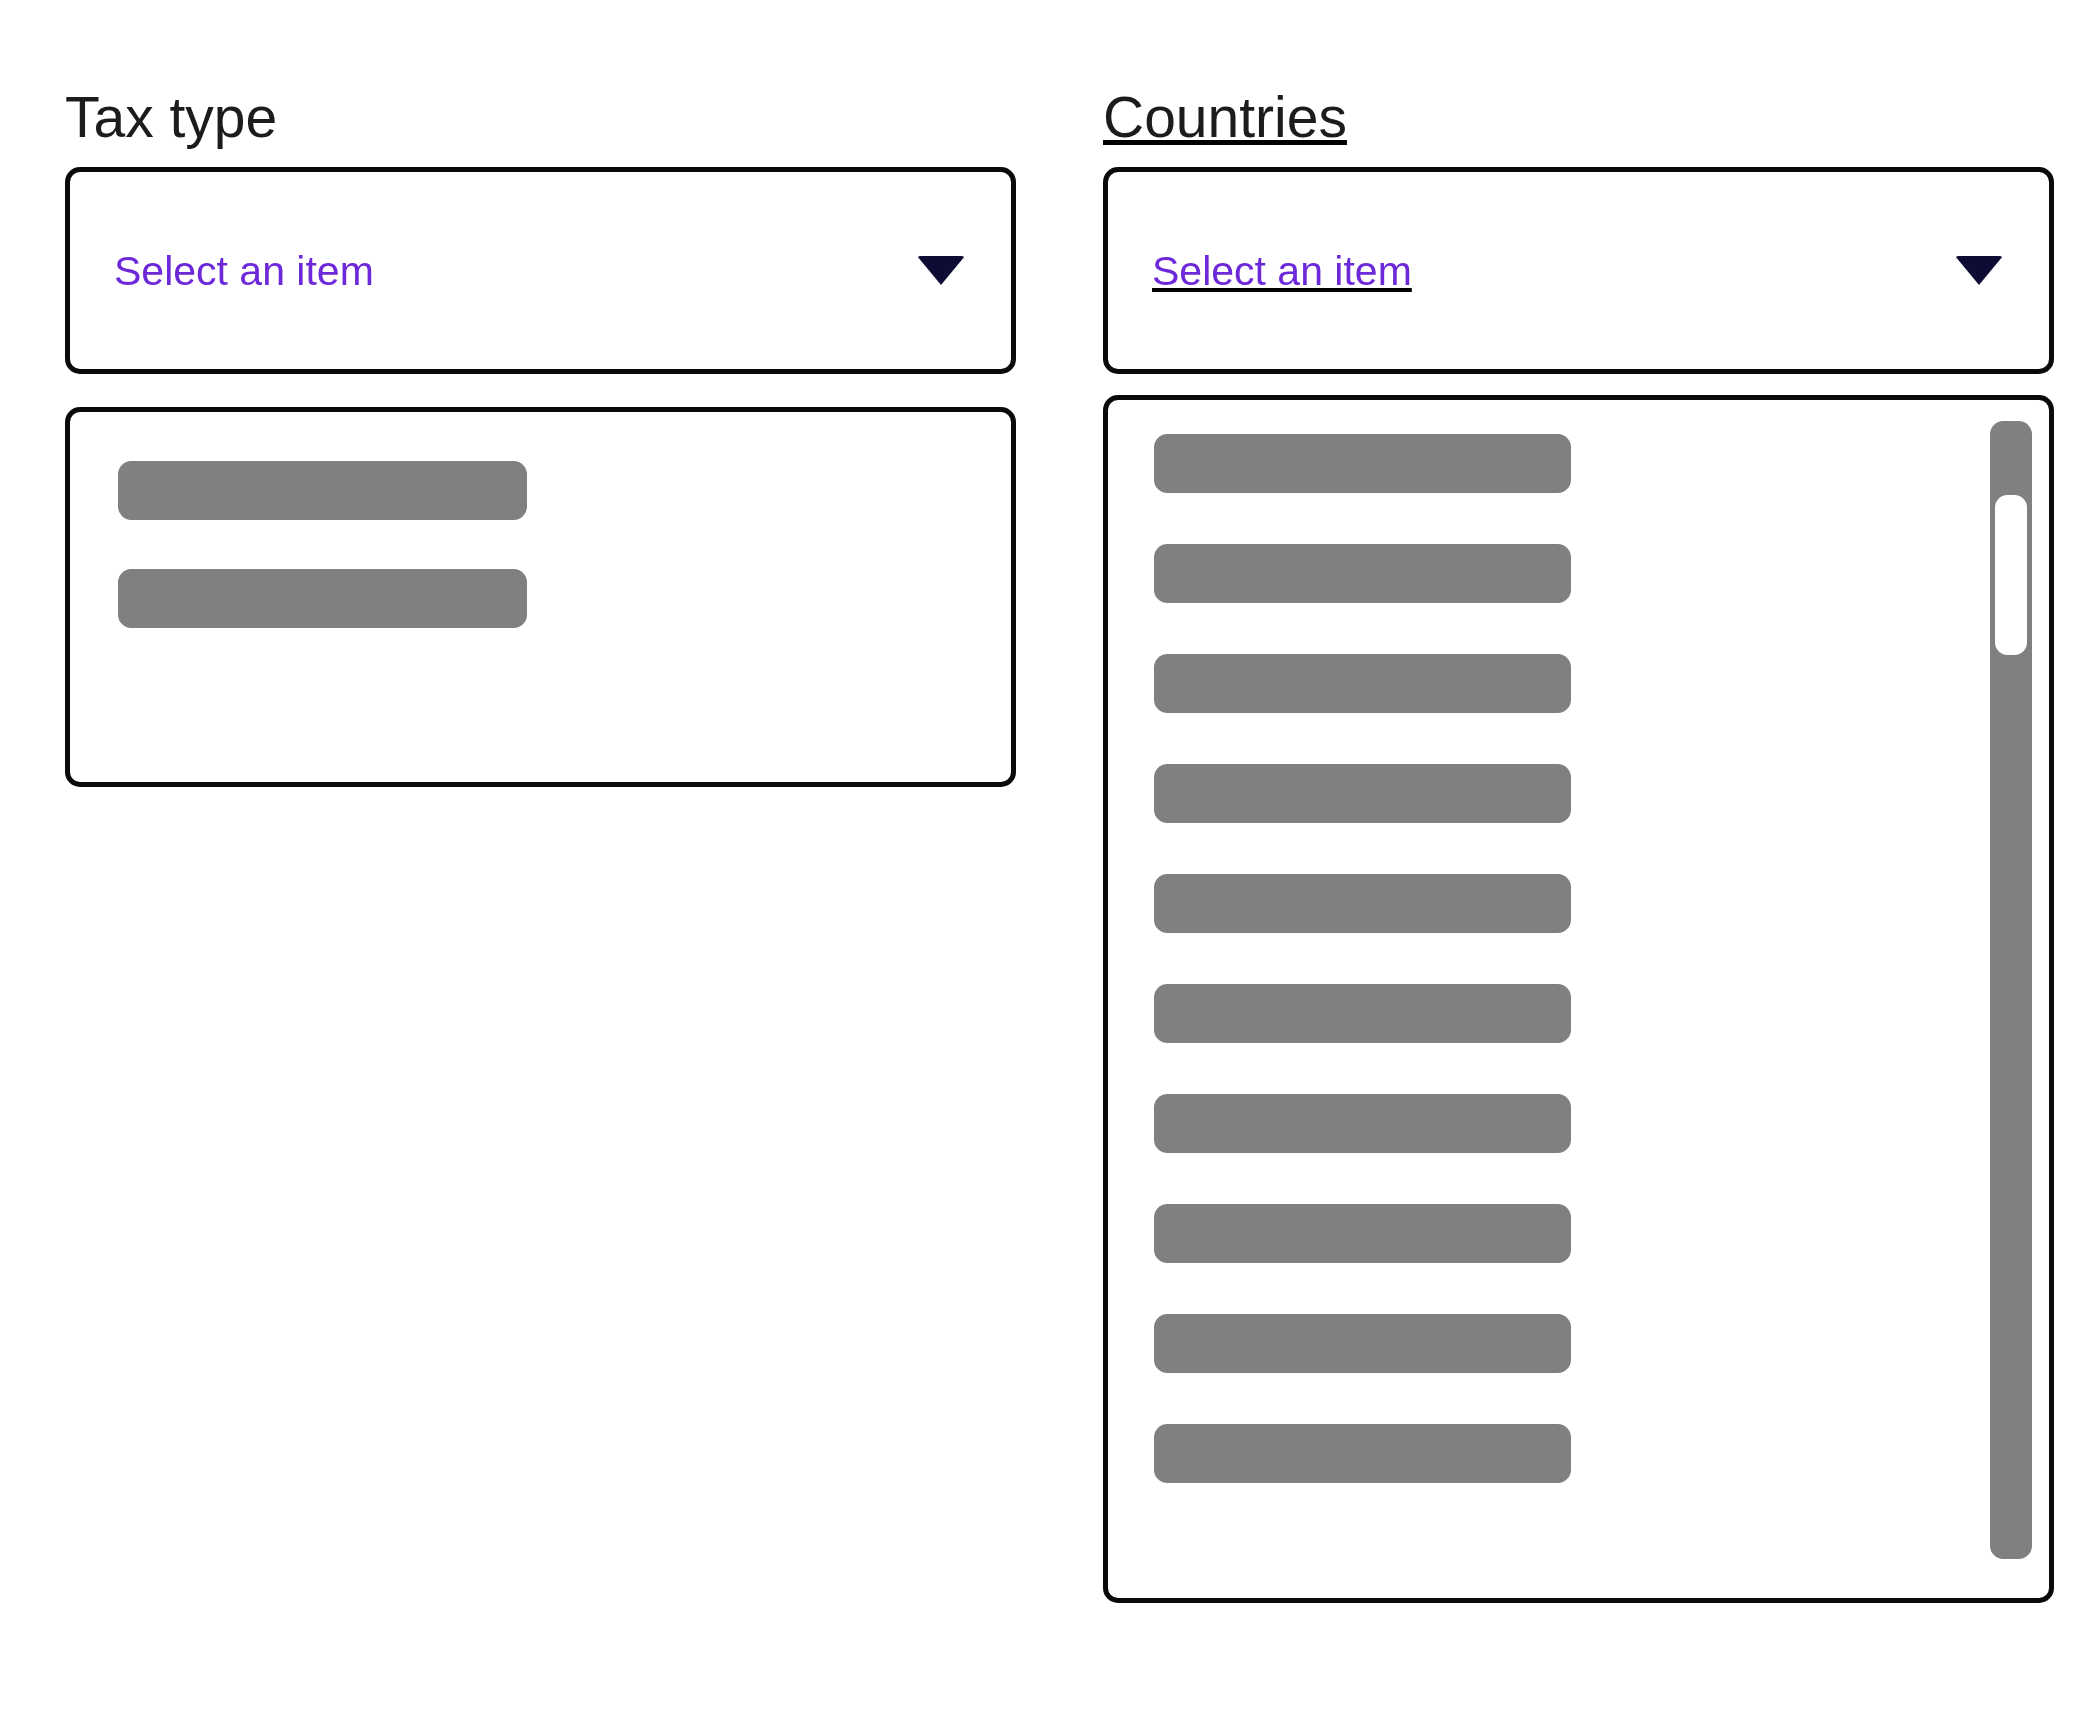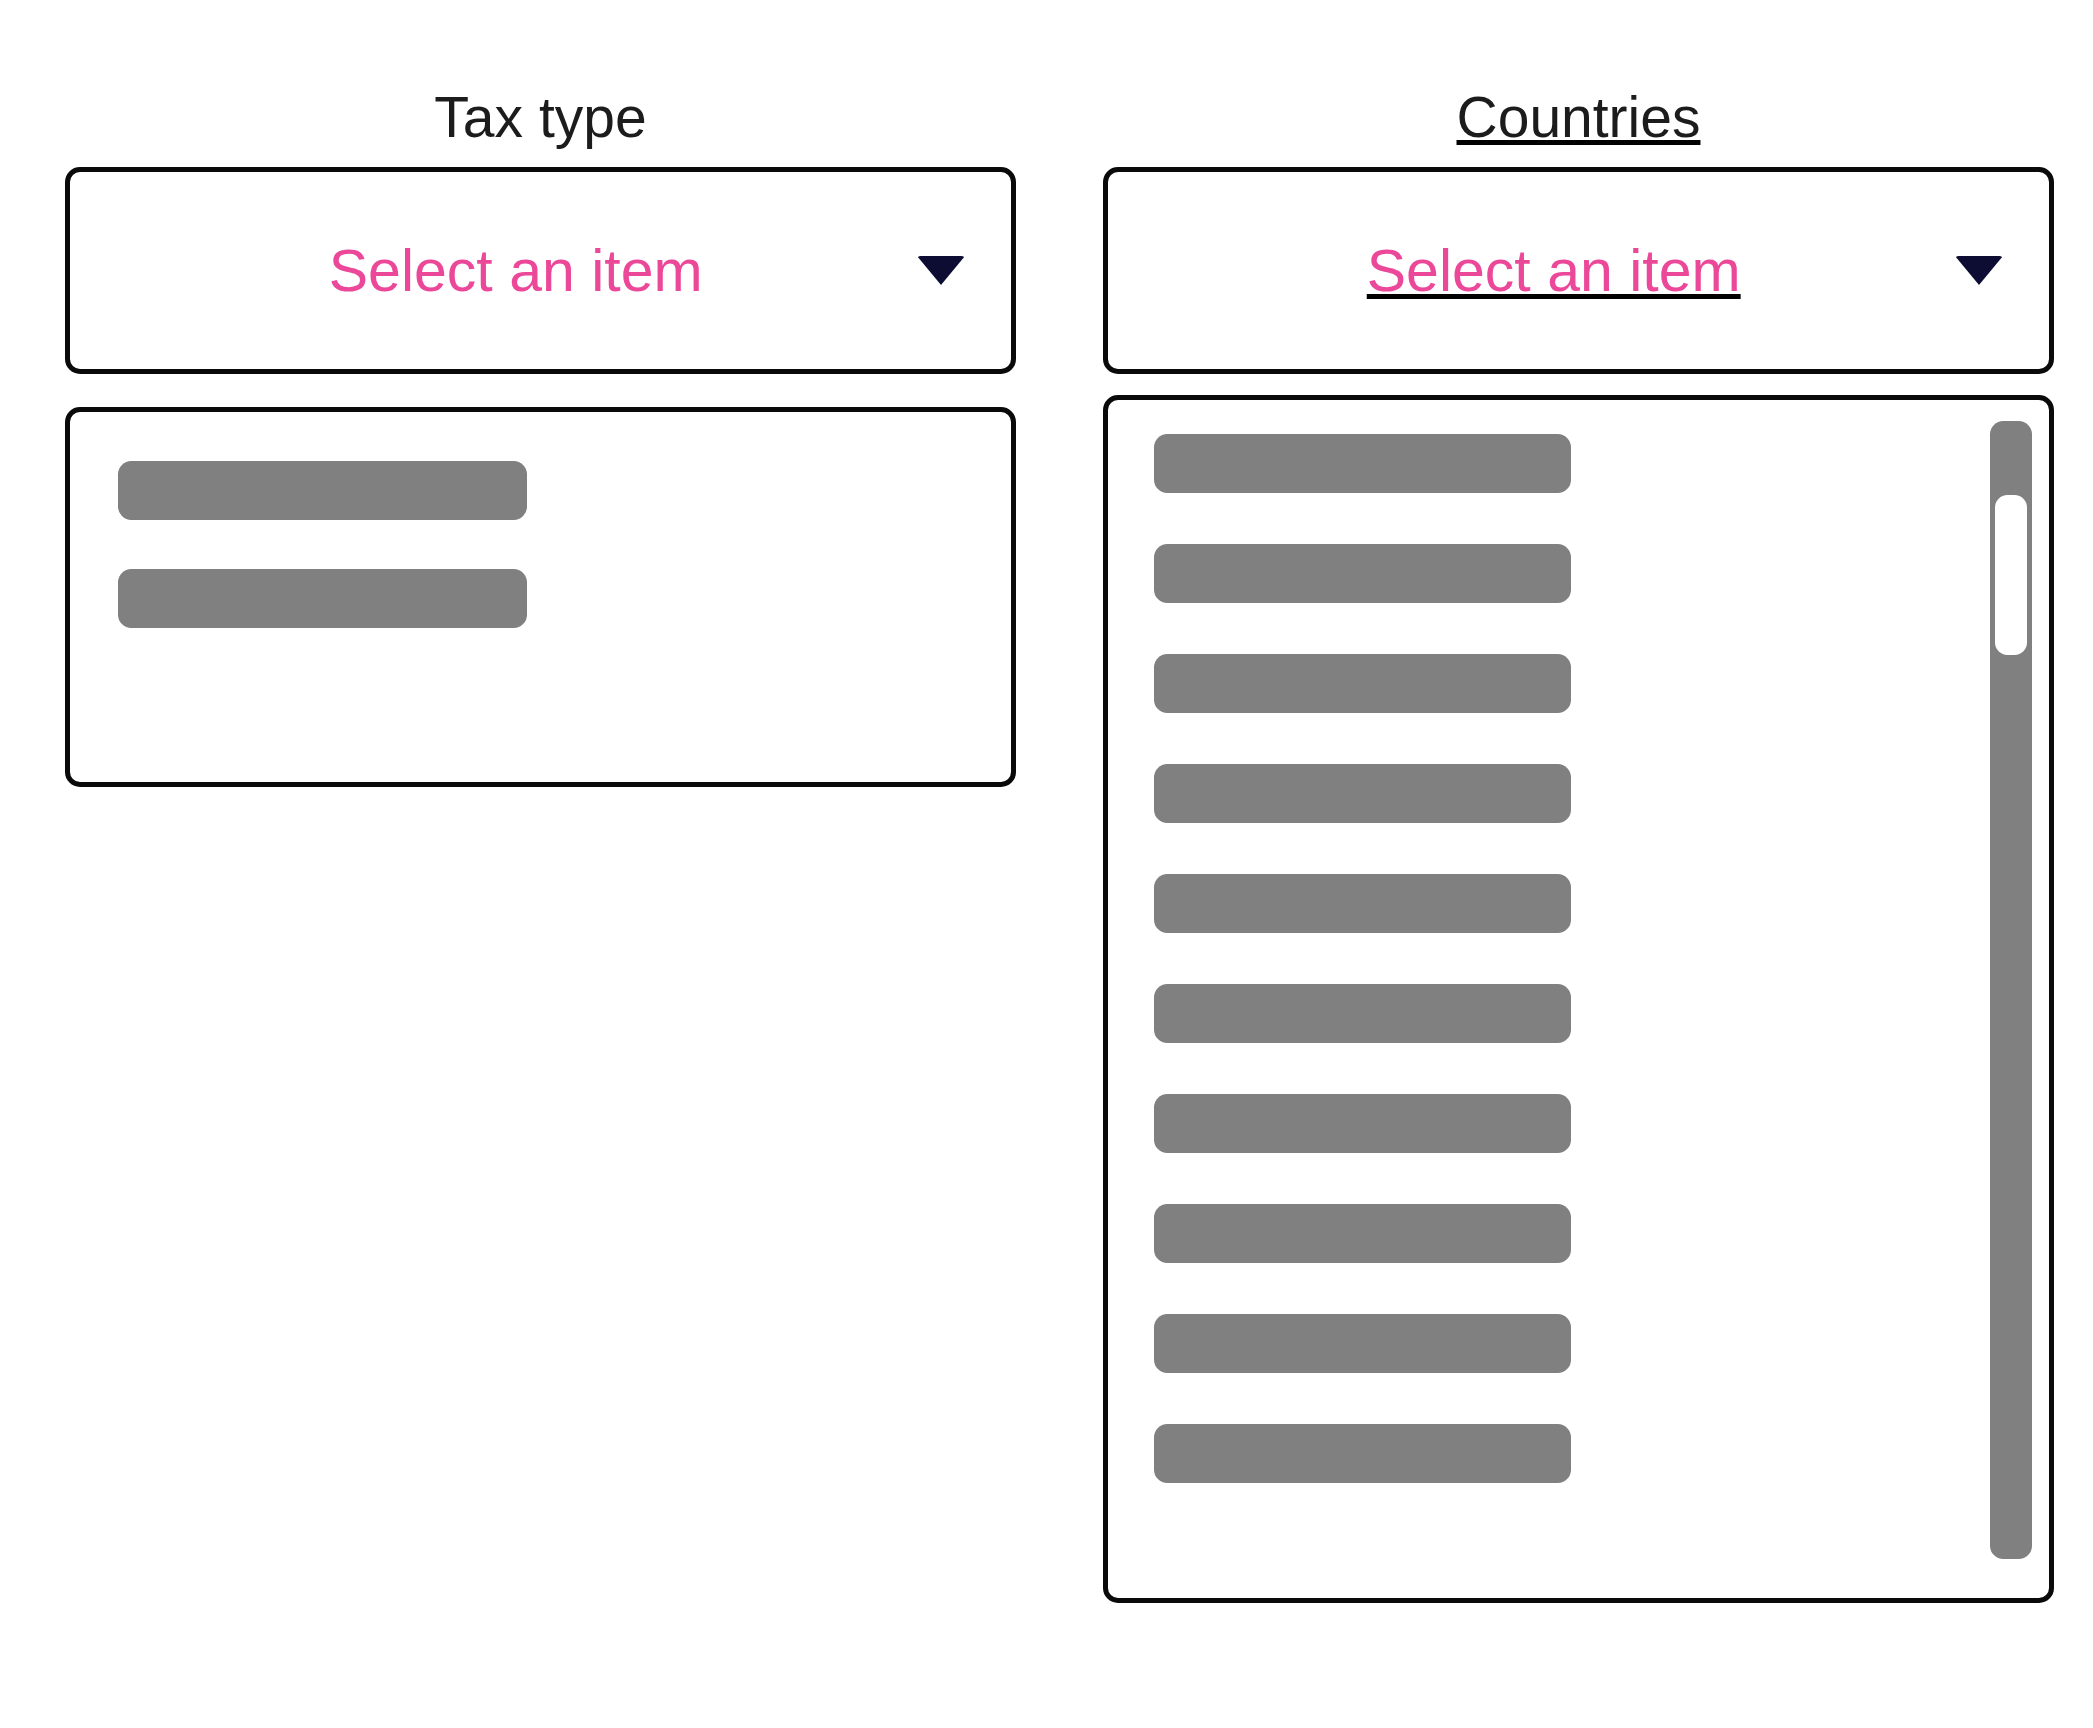--- a/index.html
+++ b/index.html
@@ -18,21 +18,20 @@
     width: 2093px;
     height: 1728px;
     background: #ffffff;
     overflow: hidden;
   }
 
   
   .column {
     position: absolute;
     width: 951px;
-    text-align: center;
   }
   .column--taxtype  { left: 65px;  top: 84px; }
   .column--countries{ left: 1103px; top: 84px; text-decoration: underline; }
 
   
   .field-label {
     font-size: 57px;
     line-height: 67px;
     color: #1c1c1c;
     font-weight: 400;
@@ -51,23 +50,23 @@
     border: 5.7px solid #0a0a0a;
     border-radius: 15px;
     background: #ffffff;
     margin-top: 13.3px;
     display: flex;
     align-items: center;
     padding: 0 38px 0 44px;
   }
   .select-value {
     flex: 1 1 auto;
-    font-size: 59px;
+    font-size: 41px;
     line-height: 68px;
-    color: #ec4899;
+    color: #6d28d9;
     white-space: nowrap;
     overflow: hidden;
   }
   .caret-icon {
     flex: 0 0 auto;
     width: 0;
     height: 0;
     margin-right: 7.6px;
     border-left: 24px solid transparent;
     border-right: 24px solid transparent;

